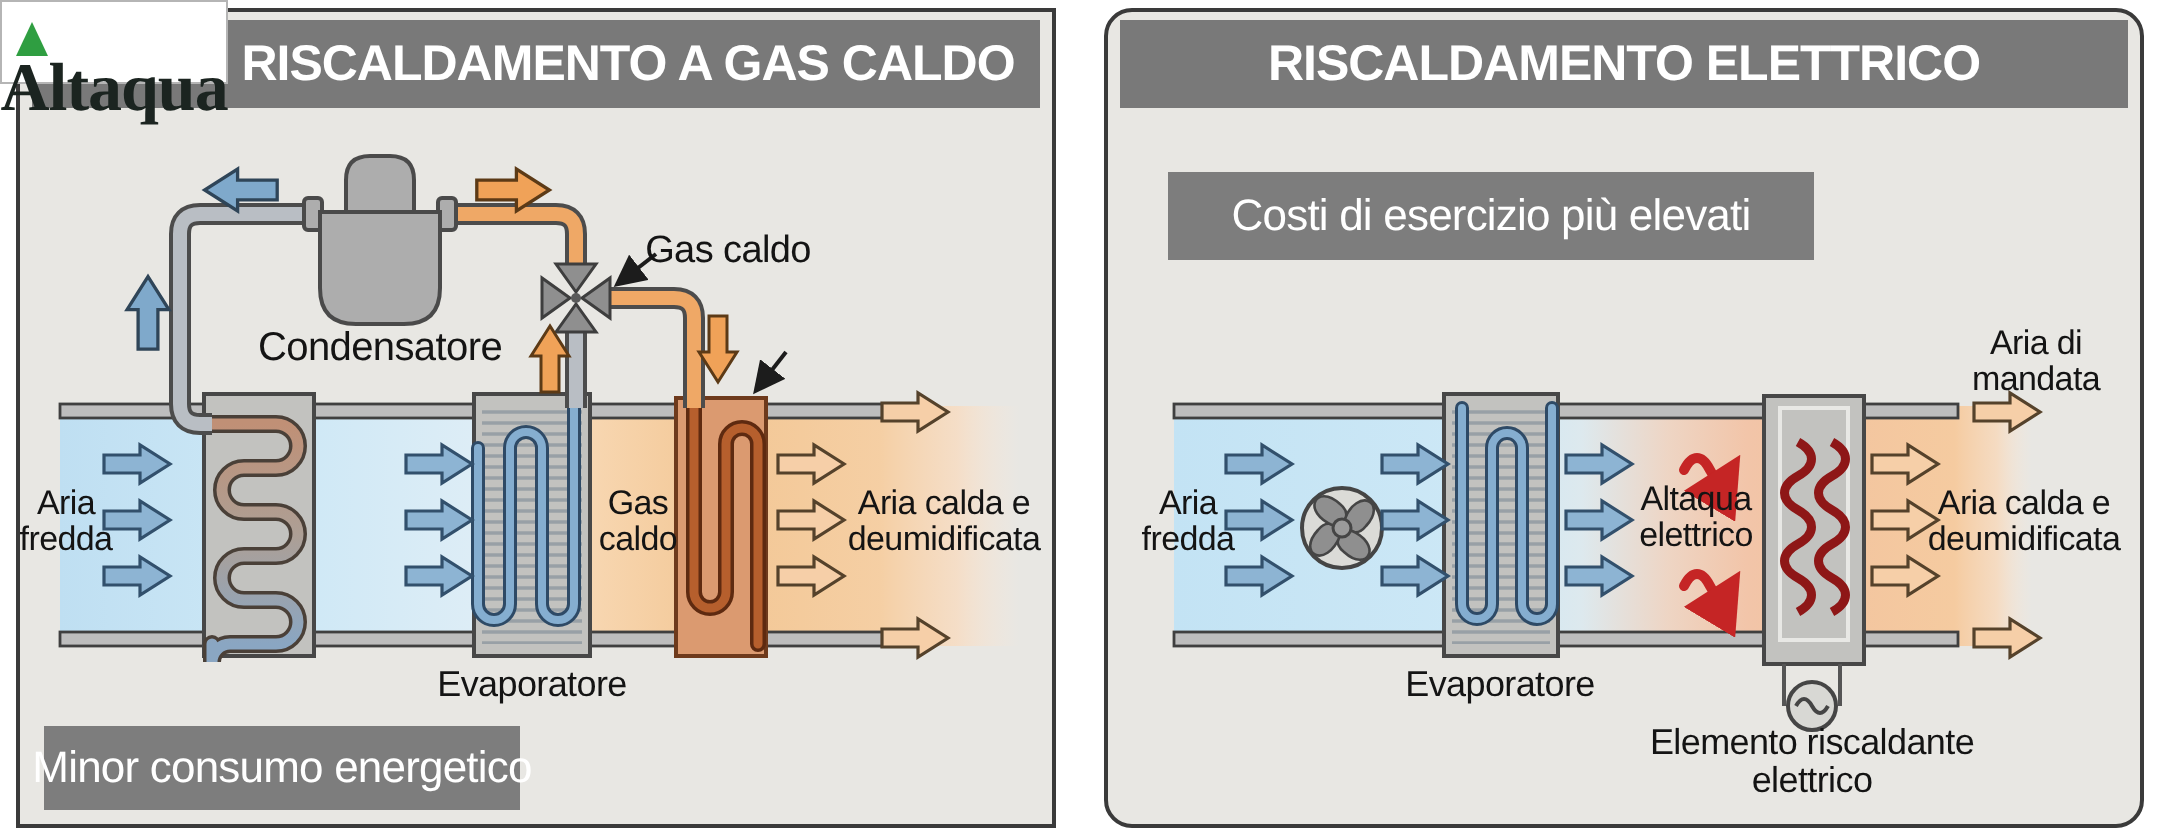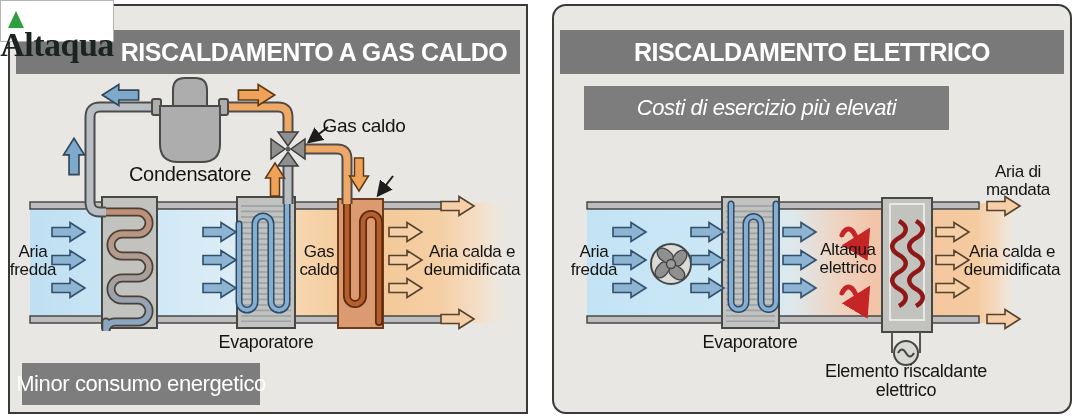--- a/index.html
+++ b/index.html
@@ -4,27 +4,27 @@
 <style>
   html,body{margin:0;padding:0;background:#fff;}
   .stage{position:relative;width:1080px;height:420px;background:#ffffff;overflow:hidden;
          font-family:"Liberation Sans", sans-serif;color:#141414;}
   .panel{position:absolute;top:4px;width:520px;height:410px;background:#e8e7e3;
          border:2px solid #3a3a3a;box-sizing:border-box;}
   .panel-gas{left:8px;}
   .panel-el{left:552px;border-radius:14px;}
   .diagram{position:absolute;left:0;top:0;width:516px;height:406px;}
   .hdr{position:absolute;left:6px;right:6px;top:4px;height:44px;background:#797979;
-       display:flex;align-items:center;justify-content:center;margin-top:20px;}
+       display:flex;align-items:center;justify-content:center;}
   .hdr span{color:#fff;font-weight:bold;font-size:25px;letter-spacing:-0.5px;white-space:nowrap;}
   .hdr-gas{padding-left:92px;}
   .badge{position:absolute;background:#7d7d7d;display:flex;align-items:center;justify-content:center;}
   .badge span{color:#fff;font-size:22px;letter-spacing:-0.4px;white-space:nowrap;}
   .badge-gas{left:12px;top:357px;width:238px;height:42px;}
-  .badge-el{left:30px;top:80px;width:365px;height:44px;font-style:italic;}
+  .badge-el{left:30px;top:80px;width:323px;height:44px;}
   .lbl{position:absolute;font-size:17px;line-height:1.08;letter-spacing:-0.3px;text-align:center;
        white-space:pre-line;transform:translateX(-50%);}
   .lbl.big{font-size:20px;}
   .lbl.mid{font-size:19px;}
   .lbl.bot{font-size:18px;}
   .logo{position:absolute;left:0;top:0;width:112px;height:40px;background:#fff;
         border:1px solid #b5b5b5;display:flex;align-items:center;justify-content:center;z-index:5;}
   .logo .tri{position:absolute;left:7px;top:10px;width:0;height:0;
         border-left:8px solid transparent;border-right:8px solid transparent;
         border-bottom:17px solid #2f9e41;}

